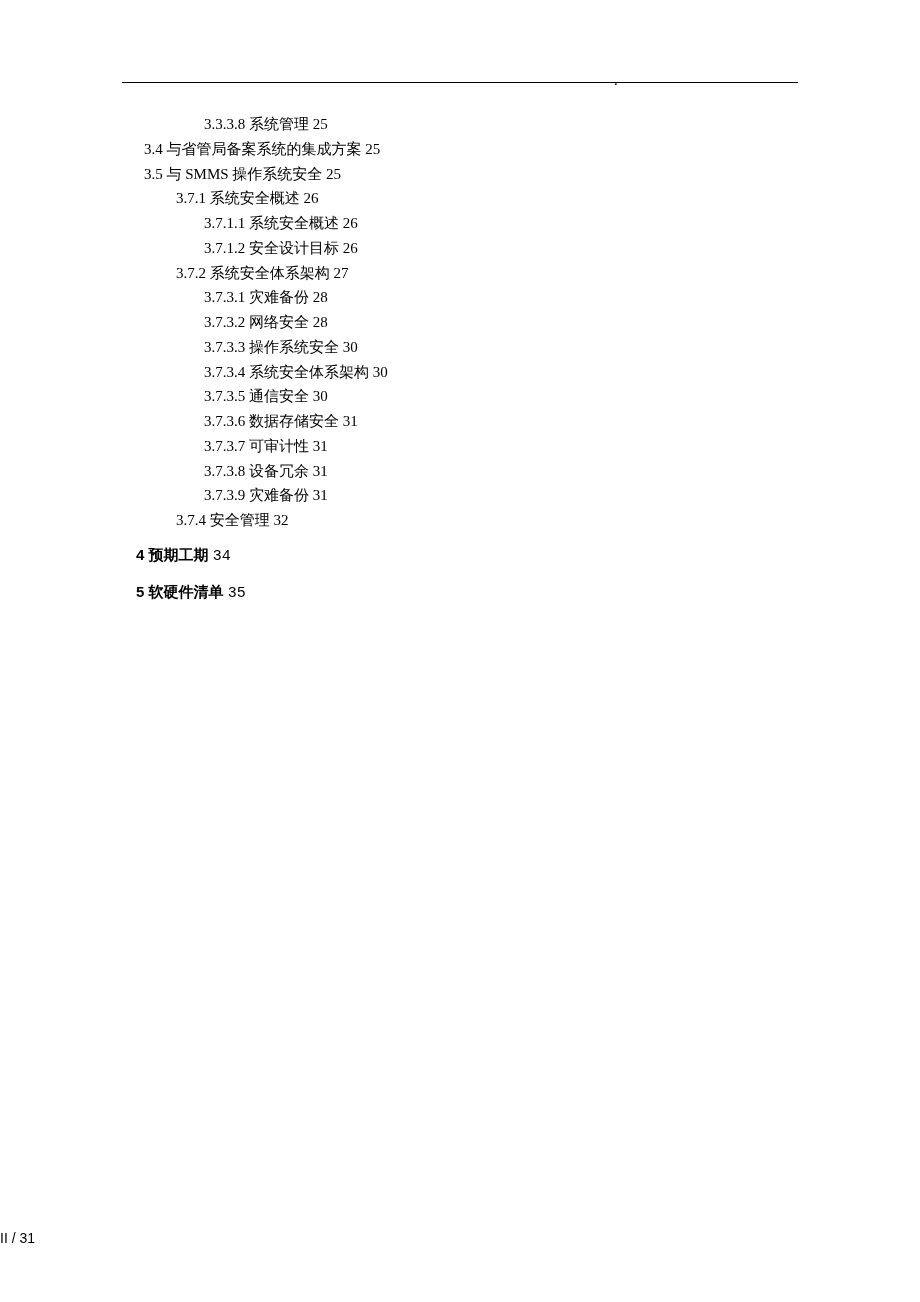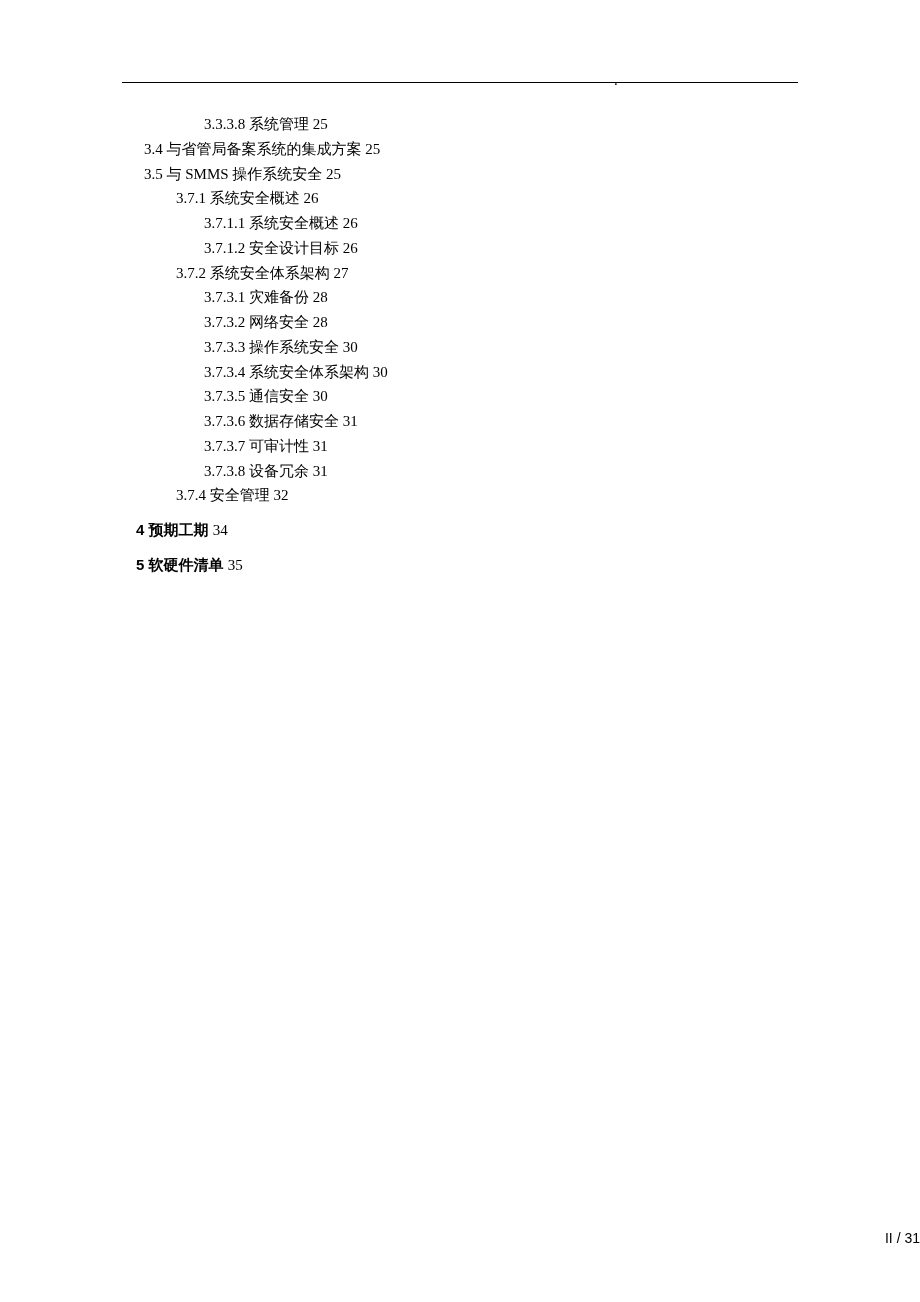--- a/index.html
+++ b/index.html
@@ -44,25 +44,25 @@
   .heading {
     margin-top: 10px;
     margin-bottom: 6px;
     font-family: "SimHei", "黑体", sans-serif;
   }
   .page-number-row {
     position: absolute;
     bottom: 52px;
     left: 0;
     right: 0;
-    text-align: right;
+    text-align: left;
     font-family: Arial, "SimSun", sans-serif;
     font-size: 14px;
   }
-  .xu { font-family: Liberation Serif, serif; }
+  .xu { font-family: Liberation Mono, monospace; }
 </style>
 </head>
 <body>
 
 <div class="page">
   <div class="dot-top">.</div>
   <div class="hr-top"></div>
 
   <div class="content">
 
@@ -152,20 +152,25 @@
       <span>可审计性</span>
       <span>31</span>
     </div>
 
     <div class="lvl4">
       <span>3.7.3.8</span>
       <span>设备冗余</span>
       <span>31</span>
     </div>
 
+    <div class="lvl4">
+      <span>3.7.3.9</span>
+      <span>灾难备份</span>
+      <span>31</span>
+    </div>
 
     <div class="lvl3 italic">
       <span>3.7.4</span>
       <span>安全管理</span>
       <span>32</span>
     </div>
 
     <div class="heading bold">
       <span>4</span>
       <span>预期工期</span>

